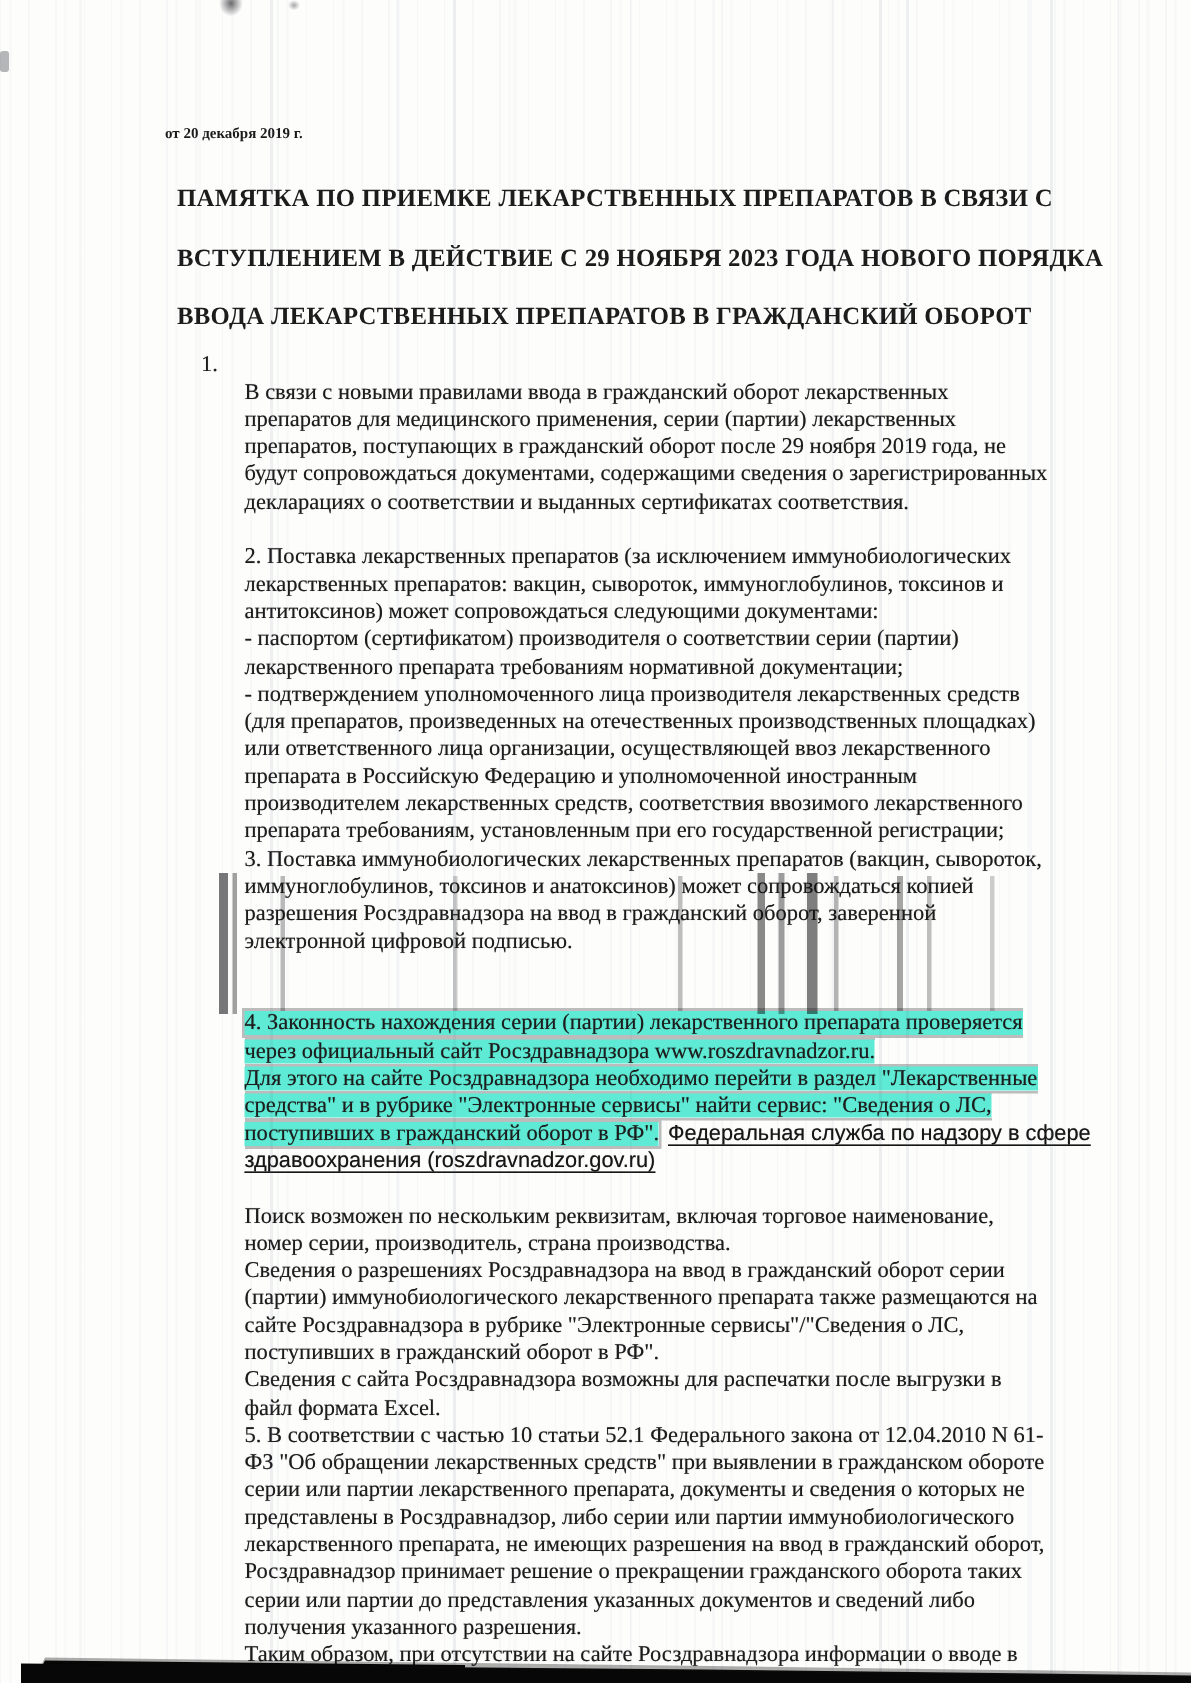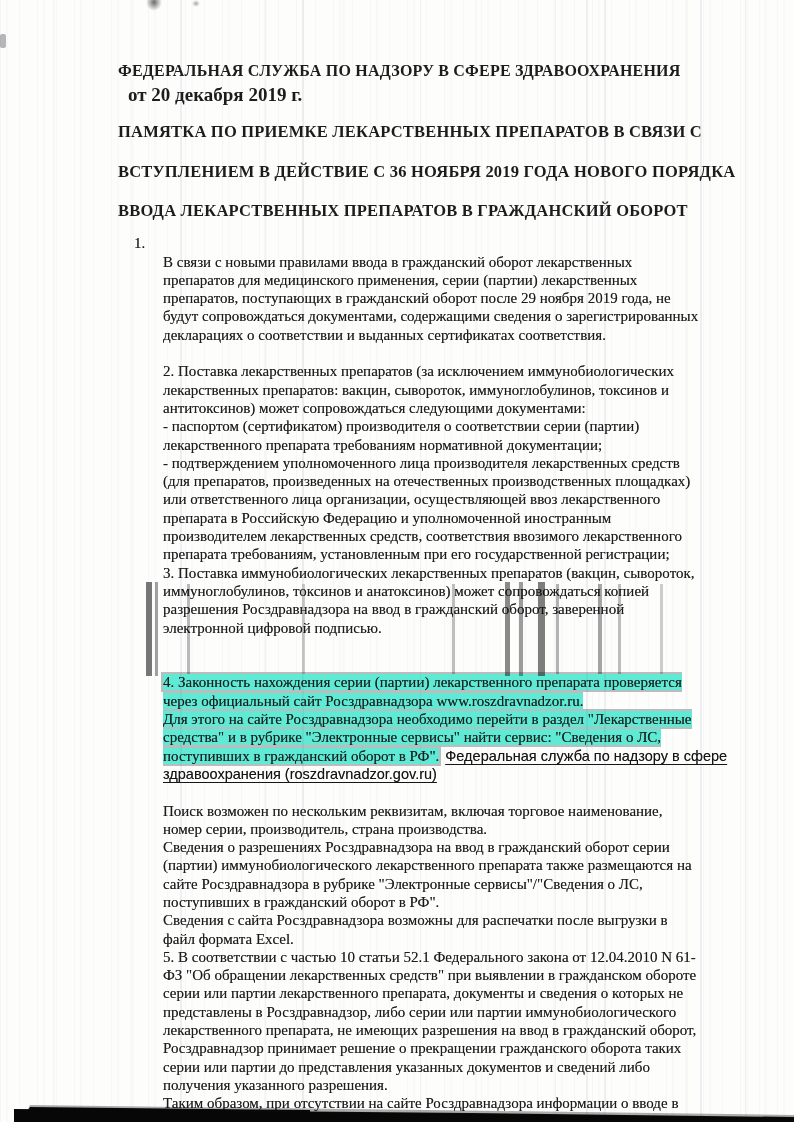--- a/index.html
+++ b/index.html
@@ -27,22 +27,22 @@
         transparent 134px 211px);
     pointer-events:none;
   }
   .streak{position:absolute;top:0;height:100%;pointer-events:none;}
   .hl-streak{position:absolute;pointer-events:none;}
   .agency{
     position:absolute;left:118px;top:62px;width:640px;
     font-size:16px;font-weight:bold;letter-spacing:0.2px;
   }
   .dateline{
-    position:absolute;left:128px;top:84px;width:400px;
-    font-size:19px;font-weight:bold;
+    position:absolute;left:110px;top:84px;width:400px;
+    font-size:10px;font-weight:bold;
   }
   .doc-title{
     position:absolute;left:118px;top:112px;width:650px;
     font-size:16.5px;font-weight:bold;line-height:39.5px;
     white-space:pre-line;letter-spacing:0.2px;
   }
   .body-text{
     position:absolute;left:163px;top:216px;width:596px;
     font-size:15px;line-height:18.3px;
     white-space:pre-line;
@@ -66,24 +66,23 @@
     cursor:pointer;
   }
   .smudge{position:absolute;pointer-events:none;}
   .bottom-band{position:absolute;left:0;top:0;pointer-events:none;}
 </style>
 </head>
 <body>
 
 <div class="page">
 
-  <div class="agency">ФЕДЕРАЛЬНАЯ СЛУЖБА ПО НАДЗОРУ В СФЕРЕ ЗДРАВООХРАНЕНИЯ</div>
   <div class="dateline">от 20 декабря 2019 г.</div>
   <div class="doc-title">ПАМЯТКА ПО ПРИЕМКЕ ЛЕКАРСТВЕННЫХ ПРЕПАРАТОВ В СВЯЗИ С
-ВСТУПЛЕНИЕМ В ДЕЙСТВИЕ С 36 НОЯБРЯ 2019 ГОДА НОВОГО ПОРЯДКА
+ВСТУПЛЕНИЕМ В ДЕЙСТВИЕ С 29 НОЯБРЯ 2023 ГОДА НОВОГО ПОРЯДКА
 ВВОДА ЛЕКАРСТВЕННЫХ ПРЕПАРАТОВ В ГРАЖДАНСКИЙ ОБОРОТ</div>
 
   <div class="body-text">
     <div class="para item1">
       <span class="item1-num">1.</span><span>В связи с новыми правилами ввода в гражданский оборот лекарственных
 препаратов для медицинского применения, серии (партии) лекарственных
 препаратов, поступающих в гражданский оборот после 29 ноября 2019 года, не
 будут сопровождаться документами, содержащими сведения о зарегистрированных
 декларациях о соответствии и выданных сертификатах соответствия.</span>
     </div>

